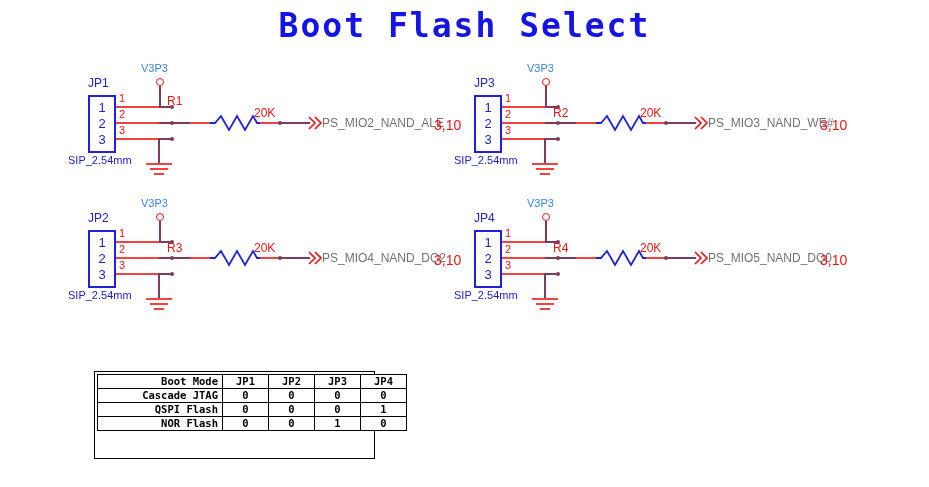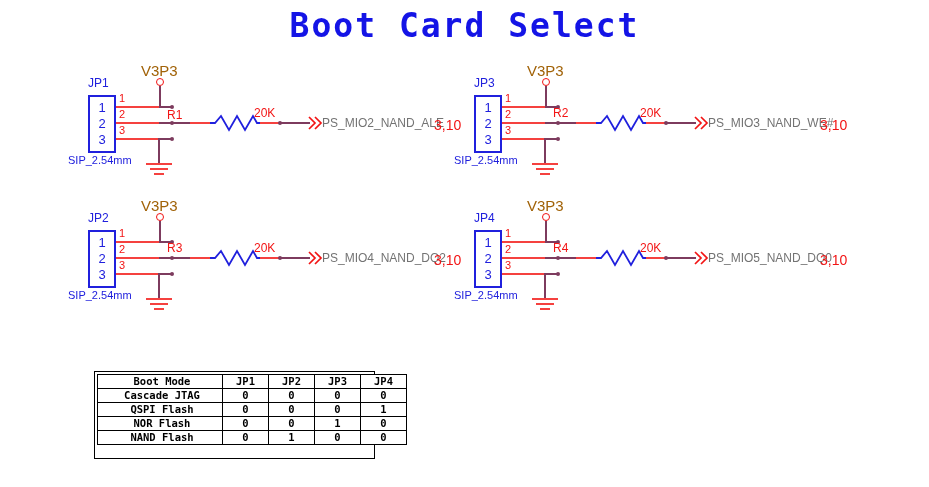--- a/index.html
+++ b/index.html
@@ -116,22 +116,22 @@
     position: absolute;
     width: 4px;
     height: 4px;
     background: #7d3b5e;
     border-radius: 50%;
   }
 
   
   .pwr-label {
     position: absolute;
-    font-size: 15px;
-    color: #a16207;
+    font-size: 11px;
+    color: #3b82f6;
     white-space: nowrap;
   }
   .pwr-circle {
     position: absolute;
     width: 8px;
     height: 8px;
     border: 1.6px solid #f21414;
     border-radius: 50%;
     box-sizing: border-box;
     background: #ffffff;
@@ -181,42 +181,42 @@
   }
   .boot-table td, .boot-table th {
     border: 1px solid #000000;
     padding: 0 4px;
     height: 13px;
     line-height: 13px;
     font-weight: bold;
     text-align: center;
   }
   .boot-table .mode-cell {
-    text-align: center;
+    text-align: right;
     width: 112px;
     padding-left: 8px;
   }
   .boot-table .jp-cell { width: 37px; }
   .table-outer {
     position: absolute;
     left: 94px;
     top: 371px;
     width: 281px;
     height: 88px;
     border: 1px solid #000000;
     box-sizing: border-box;
     background: #ffffff;
   }
 </style>
 </head>
 <body>
 
 <div id="sheet">
 
-  <div class="title">Boot Card Select</div>
+  <div class="title">Boot Flash Select</div>
 
   <div id="blocks-host">
       <div class="block" style="left: 62px; top: 62px;">
         <div class="conn-ref">JP1</div>
         <div class="conn-box"></div>
         <div class="pin-in p1">1</div>
         <div class="pin-in p2">2</div>
         <div class="pin-in p3">3</div>
         <div class="pin-out p1">1</div>
         <div class="pin-out p2">2</div>
@@ -231,21 +231,21 @@
         <div class="pwr-label" style="left:79px;top:0px;">V3P3</div>
         <div class="pwr-circle" style="left:94px;top:16px;"></div>
         <div class="wire-mv" style="left:97px;top:24px;height:21px;"></div>
         <div class="wire-m" style="left:97px;top:44px;width:14px;"></div>
         <div class="wire-m" style="left:97px;top:76px;width:14px;"></div>
         <div class="wire-mv" style="left:96px;top:76px;height:26px;"></div>
         <div class="gnd-bar" style="left:84px;top:101px;width:26px;"></div>
         <div class="gnd-bar" style="left:88px;top:106px;width:18px;"></div>
         <div class="gnd-bar" style="left:92px;top:111px;width:10px;"></div>
         <div class="wire-m" style="left:97px;top:60px;width:39px;"></div>
-        <div class="res-ref" style="left:105px;top:46px;">R1</div>
+        <div class="res-ref" style="left:105px;top:32px;">R1</div>
         <div class="wire-r" style="left:128px;top:60px;width:22px;"></div>
         <div class="res-zig" style="left:148px;top:51px;"><svg width="52" height="20" viewBox="0 0 52 20">
             <polyline points="0,10 5,10 11,3 19,17 27,3 35,17 43,3 47,10 52,10" fill="none" stroke="#2020dd" stroke-width="1.8" stroke-linejoin="miter"></polyline>
           </svg></div>
         <div class="wire-r" style="left:198px;top:60px;width:22px;"></div>
         <div class="res-val" style="left:192px;top:44px;">20K</div>
         <div class="junction" style="left:216px;top:59px;"></div>
         <div class="wire-m" style="left:218px;top:60px;width:30px;"></div>
         <div class="net-arrow" style="left:246px;top:53px;"><svg width="16" height="16" viewBox="0 0 16 16">
             <polyline points="1,2 7,8 1,14" fill="none" stroke="#f21414" stroke-width="1.7"></polyline>
@@ -408,23 +408,16 @@
           <td class="jp-cell">0</td>
           <td class="jp-cell">1</td>
         </tr>
         <tr>
           <td class="mode-cell">NOR Flash</td>
           <td class="jp-cell">0</td>
           <td class="jp-cell">0</td>
           <td class="jp-cell">1</td>
           <td class="jp-cell">0</td>
         </tr>
-        <tr>
-          <td class="mode-cell">NAND Flash</td>
-          <td class="jp-cell">0</td>
-          <td class="jp-cell">1</td>
-          <td class="jp-cell">0</td>
-          <td class="jp-cell">0</td>
-        </tr>
       </tbody>
   </table>
 
 </div>
 
 </body></html>

